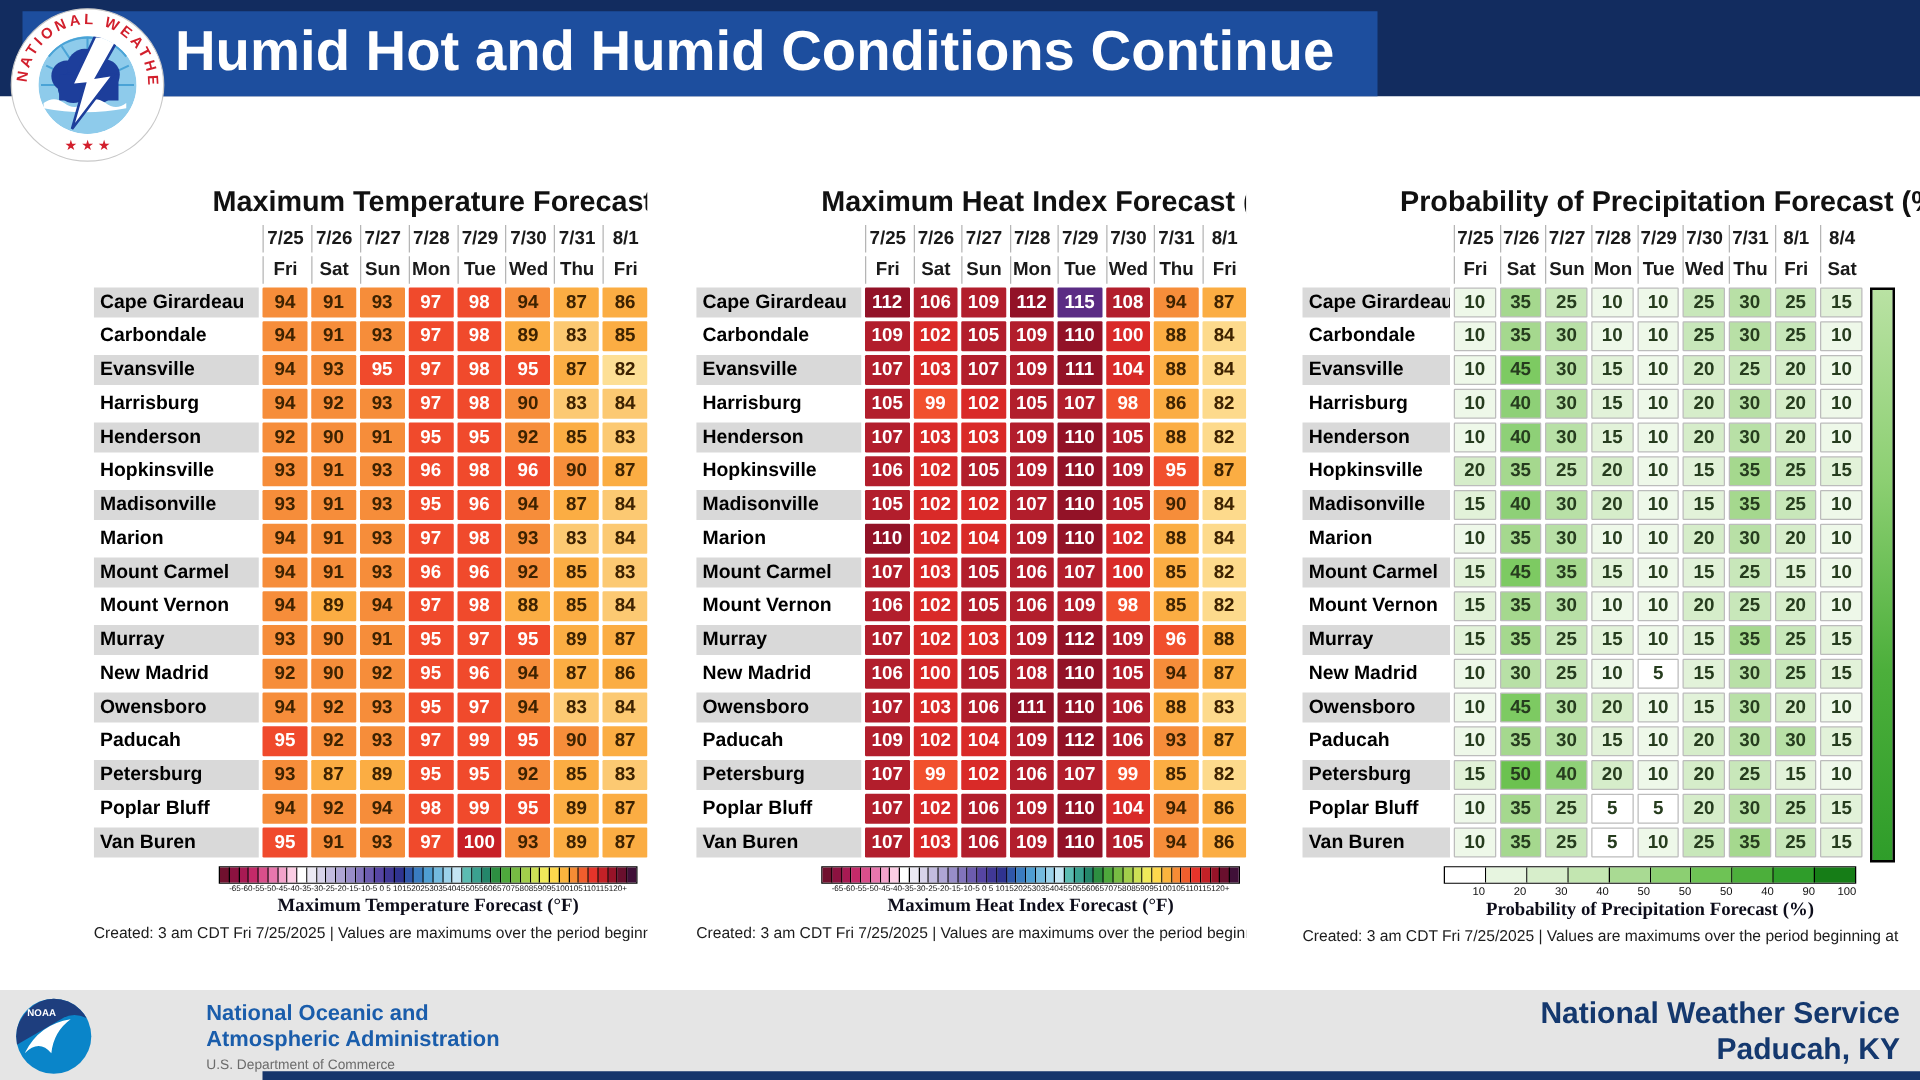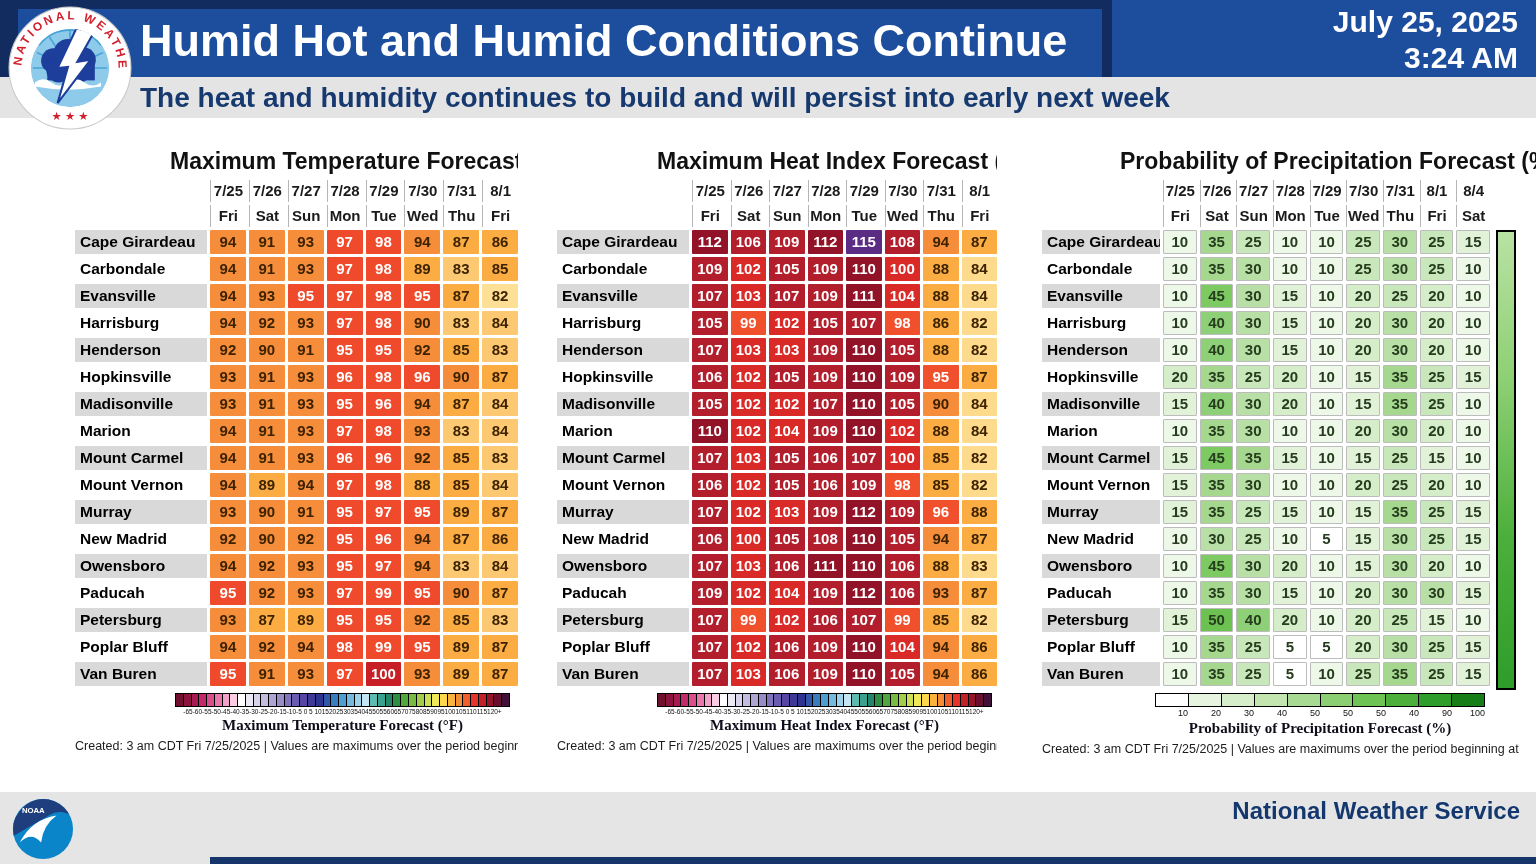--- a/index.html
+++ b/index.html
@@ -51,27 +51,20 @@
   .bottom-strip{position:absolute;left:210px;top:857px;right:0;height:7px;background:#16356b;}
 </style>
 </head>
 <body>
 
 <div class="page">
 
   <div class="hdr-base"></div>
   <div class="hdr-panel" id="hdrTitlePanel">
     <div class="hdr-title">Humid Hot and Humid Conditions Continue</div>
-  </div>
-  <div class="hdr-panel" id="hdrDatePanel">
-    <div>July 25, 2025</div>
-    <div>3:24 AM</div>
-  </div>
-  <div class="hdr-strip">
-    <div class="hdr-subtitle">The heat and humidity continues to build and will persist into early next week</div>
   </div>
 
   <svg class="nws-logo" viewBox="0 0 120 120">
     <circle cx="60" cy="60" r="59" fill="#ffffff" stroke="#c9c9c9" stroke-width="1"></circle>
     <defs>
       <path id="nwsRing" d="M 13,60 A 47,47 0 1 1 107,60"></path>
       <clipPath id="nwsInner">
           <circle cx="60" cy="60" r="38"></circle>
         </clipPath>
     </defs>
@@ -776,18 +769,24 @@
           <circle cx="32" cy="32" r="31"></circle>
         </clipPath>
       </defs>
     <circle cx="32" cy="32" r="31" fill="#0a85c9"></circle>
     <g clip-path="url(#noaaClip)">
       <path d="M0,28 Q10,2 34,0 L64,0 L64,20 Q50,10 38,18 L0,40 Z" fill="#1e3e7e"></path>
       <path d="M8,46 Q20,22 46,18 Q32,28 30,46 Q20,34 8,46 Z" fill="#ffffff"></path>
     </g>
     <text x="22" y="15" text-anchor="middle" font-size="8" font-weight="bold" fill="#ffffff" font-family="Liberation Sans, sans-serif">NOAA</text>
   </svg>
+  <div class="org">
+    <div class="org-line">National Oceanic and</div>
+    <div class="org-line">Atmospheric Administration</div>
+    <div class="dept">U.S. Department of Commerce</div>
+  </div>
   <div class="office">
     <div>National Weather Service</div>
+    <div>Paducah, KY</div>
   </div>
   <div class="bottom-strip"></div>
 
 </div>
 
 </body></html>

